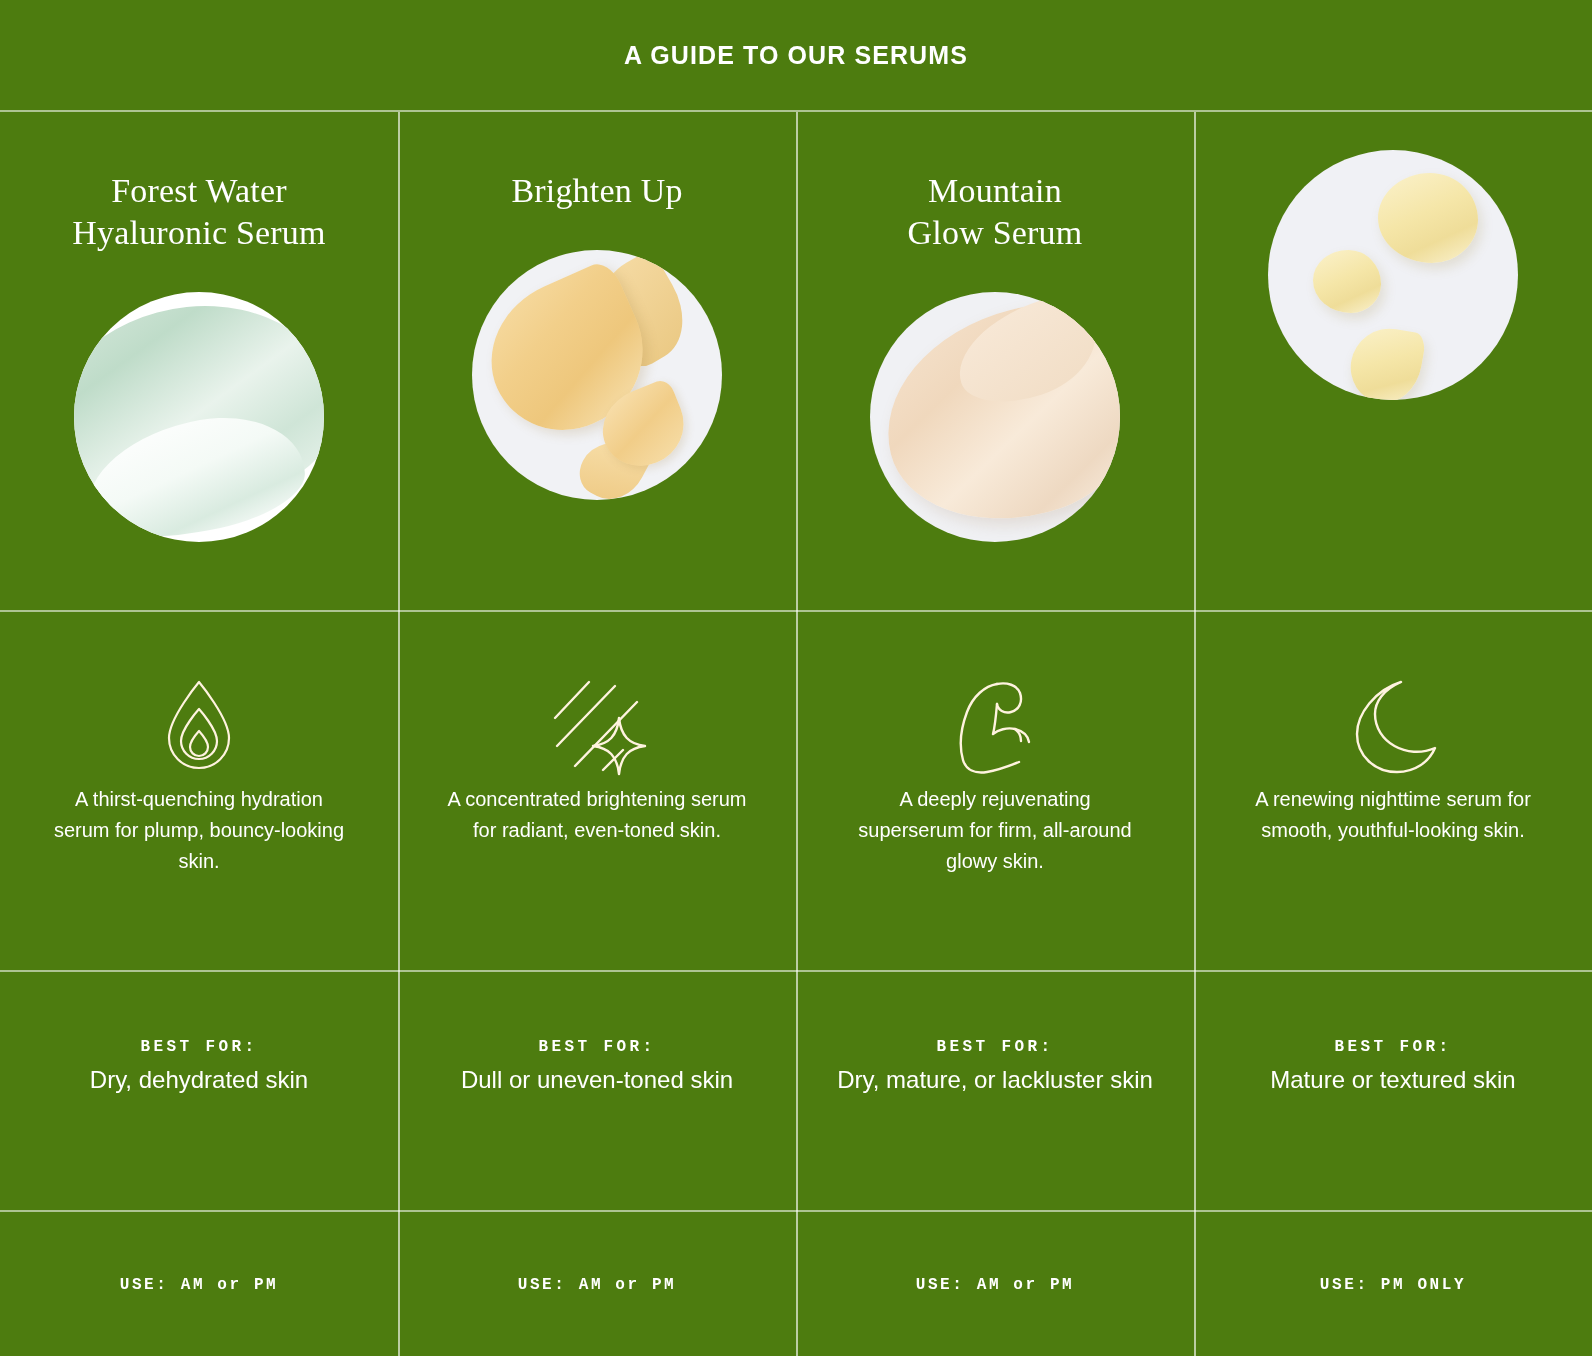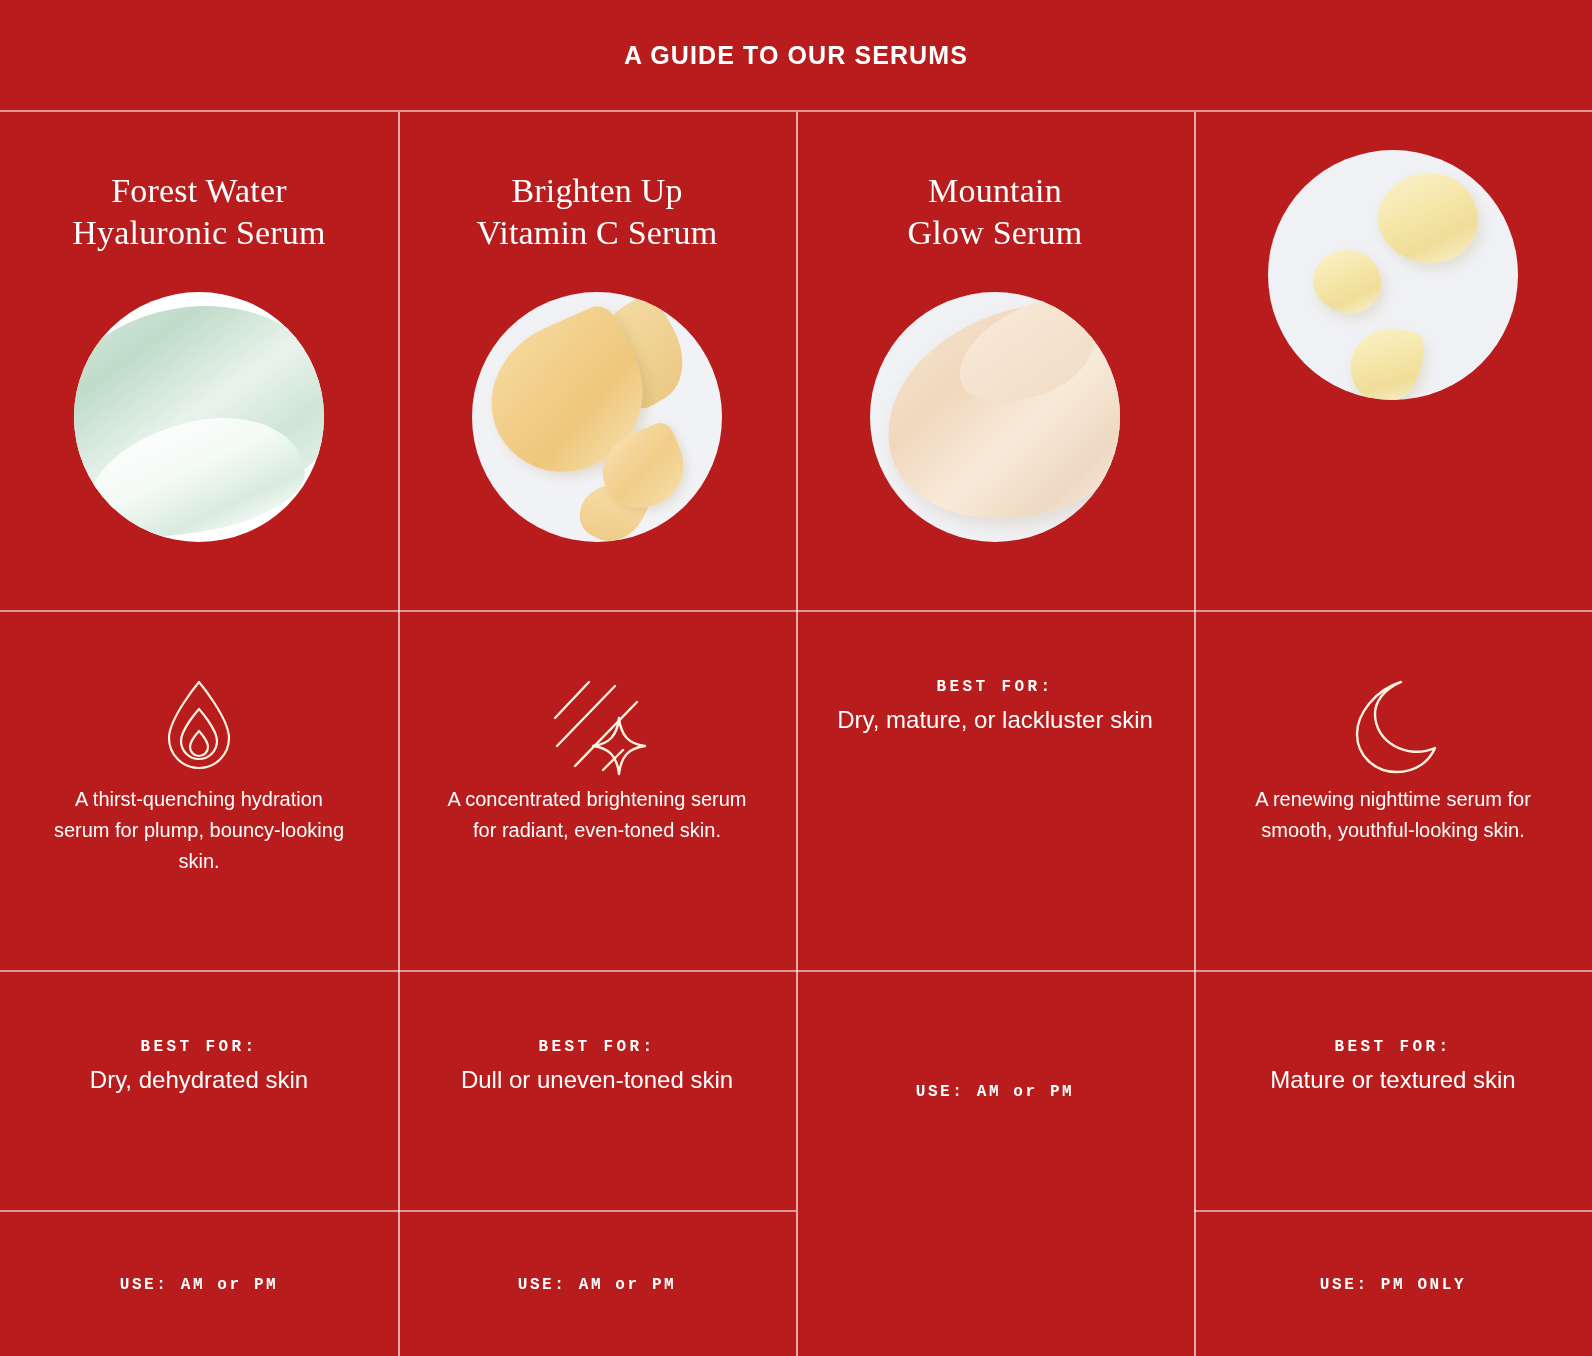--- a/index.html
+++ b/index.html
@@ -9,21 +9,21 @@
     height: 1356px;
     background: #F4700A;
     font-family: "Liberation Sans", sans-serif;
     overflow: hidden;
   }
 
   .page {
     position: relative;
     width: 1592px;
     height: 1356px;
-    background: #b91c1c;
+    background: #4d7c0f;
   }
 
   
   .header {
     height: 110px;
     display: flex;
     align-items: center;
     justify-content: center;
   }
   .header-title {
@@ -295,21 +295,20 @@
         <div class="cell use-cell">
           <div class="use-label">USE: AM or PM</div>
         </div>
       </div>
 
       <div class="col">
 
         <div class="cell rule">
           <div class="product-title">
             <span>Brighten Up</span><br>
-            <span>Vitamin C Serum</span>
           </div>
           <div class="swatch swatch-gold">
             <div class="drop-a-tail"></div>
             <div class="drop-a"></div>
             <div class="drop-b-tail"></div>
             <div class="drop-b"></div>
           </div>
         </div>
 
         <div class="cell rule">
@@ -338,20 +337,31 @@
       <div class="col">
 
         <div class="cell rule">
           <div class="product-title">
             <span>Mountain</span><br>
             <span>Glow Serum</span>
           </div>
           <div class="swatch swatch-cream"></div>
         </div>
 
+        <div class="cell rule">
+          <div class="icon-wrap">
+            <svg width="92" height="104" viewBox="0 0 92 104" fill="none" stroke="#FFF3DF" stroke-width="2.4" stroke-linecap="round" stroke-linejoin="round">
+              <path d="M48 10 C58 8 68 11 71 19 C74 28 70 36 62 38 C55 40 49 36 48 30"></path>
+              <path d="M48 10 C36 12 24 22 18 38 C12 54 10 72 14 86 C17 96 26 100 38 98 C50 96 60 92 70 88"></path>
+              <path d="M48 30 C47 42 46 52 44 60 C49 56 58 53 66 55 C74 57 79 62 80 68"></path>
+              <path d="M66 55 C70 58 72 62 72 67"></path>
+            </svg>
+          </div>
+          <div class="description">A deeply rejuvenating superserum for firm, all-around glowy skin.</div>
+        </div>
 
         <div class="cell rule">
           <div class="label-mono best-for-label">BEST FOR:</div>
           <div class="best-for-value">Dry, mature, or lackluster skin</div>
         </div>
 
         <div class="cell use-cell">
           <div class="use-label">USE: AM or PM</div>
         </div>
       </div>

